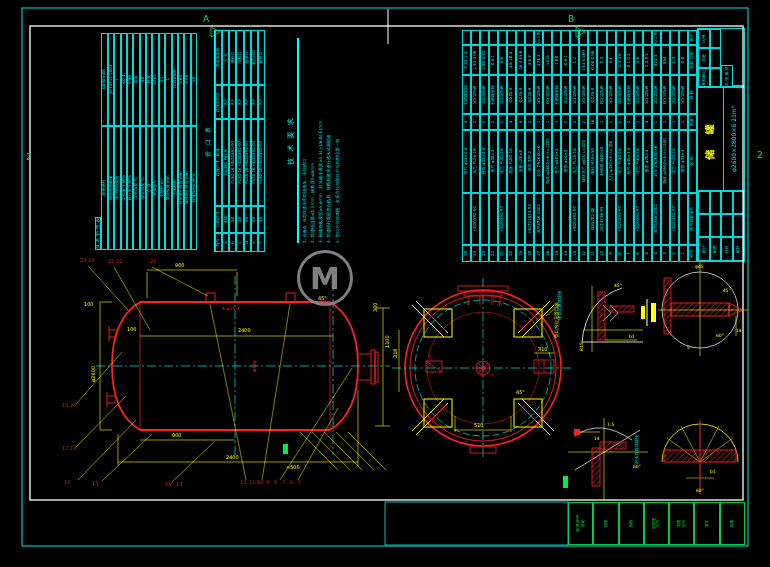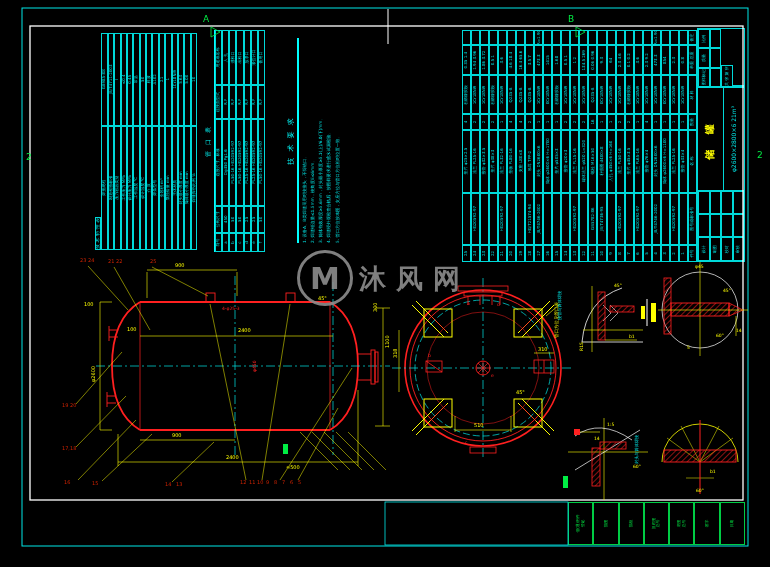--- a/index.html
+++ b/index.html
@@ -746,17 +746,16 @@
         <div style="border: none;">签字</div>
       </div>
       <div class="t-row g" style="flex-direction: column;">
         <div style="border: none;">日期</div>
       </div>
     </div>
 
   <div id="watermark">
     <div id="wm-logo">M</div>
     <div>
-      <div id="wm-name">沐风网</div>
     </div>
   </div>
 
 </div>
 
 </body></html>

